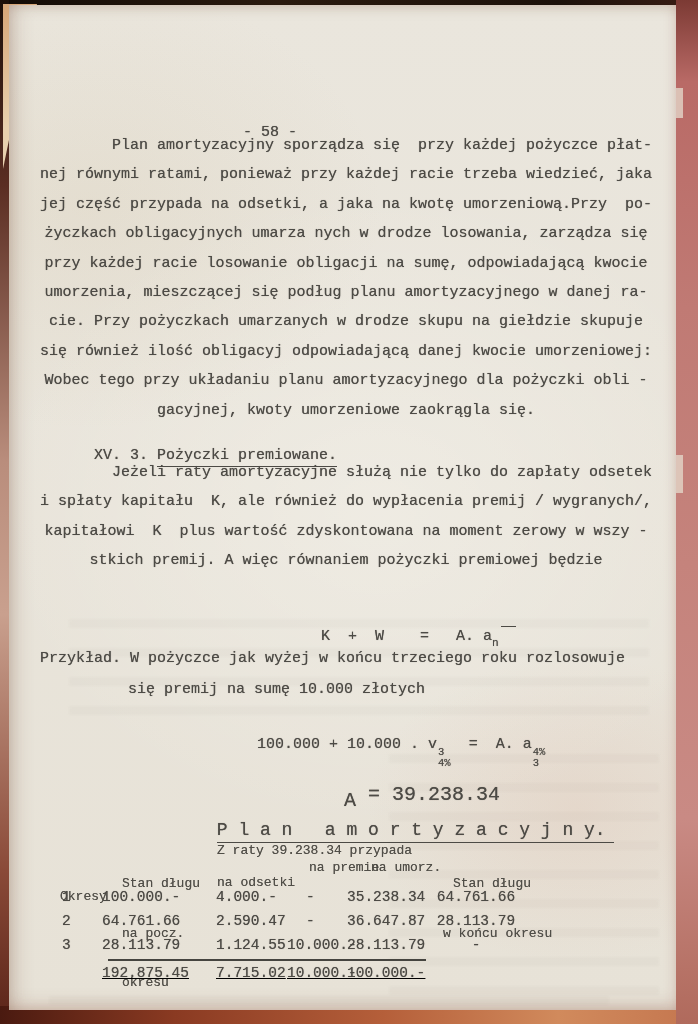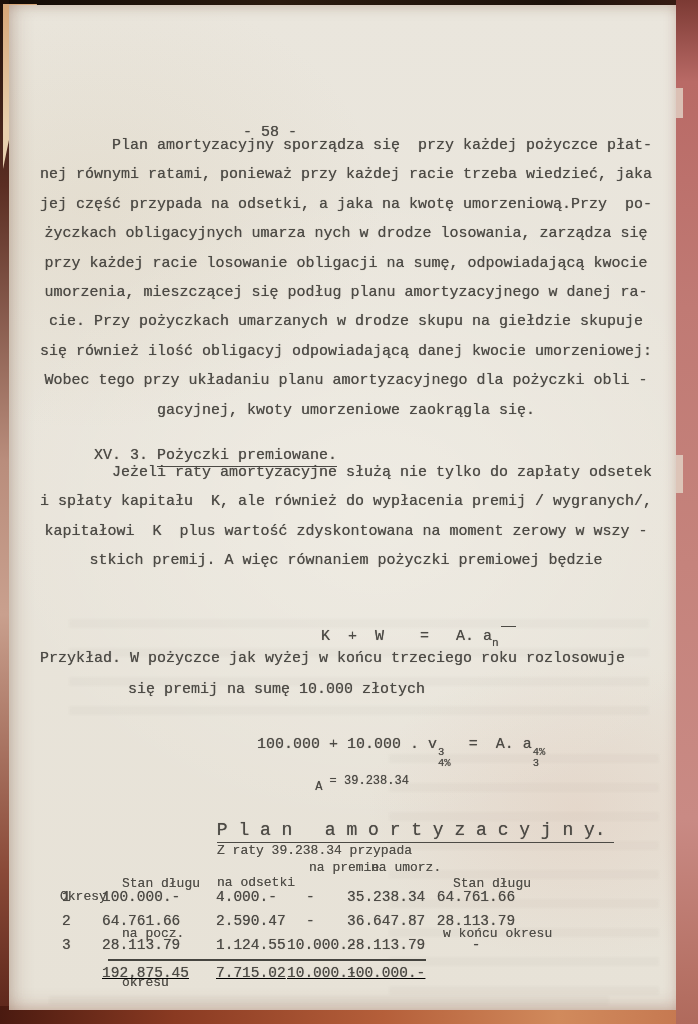--- a/index.html
+++ b/index.html
@@ -105,21 +105,21 @@
       <span>K  +  W    =   A. a</span><sub class="tw">n</sub><span class="angle"></span>
     </div>
 
     <div class="abs tl" style="left:31px;top:645px;font-size:15px;">Przykład. W pożyczce jak wyżej w końcu trzeciego roku rozlosowuje</div>
     <div class="abs tl" style="left:119px;top:676px;font-size:15px;">się premij na sumę 10.000 złotych</div>
 
     <div class="abs tl" style="left:194px;top:714px;font-size:15px;">
       <span>100.000 + 10.000 . v</span><span class="stack"><span>3</span><span>4%</span></span><span>  =  A. a</span><span class="stack"><span>4%</span><span>3</span></span>
     </div>
 
-    <div class="abs tl" style="left:263px;top:755px;font-size:12px;">
+    <div class="abs tl" style="left:263px;top:755px;font-size:20px;">
       <span class="lowA">A</span><span> = 39.238.34</span>
     </div>
 
     <div class="abs tl" style="left:143px;top:795px;font-size:18px;">
       <span class="u" style="padding-right:8px;">P l a n   a m o r t y z a c y j n y.</span>
     </div>
 
     <div class="th" style="left:51px;top:884px;">Okresy</div>
     <div class="th" style="left:113px;top:838px;line-height:16.5px;">
       <div>Stan długu</div>

